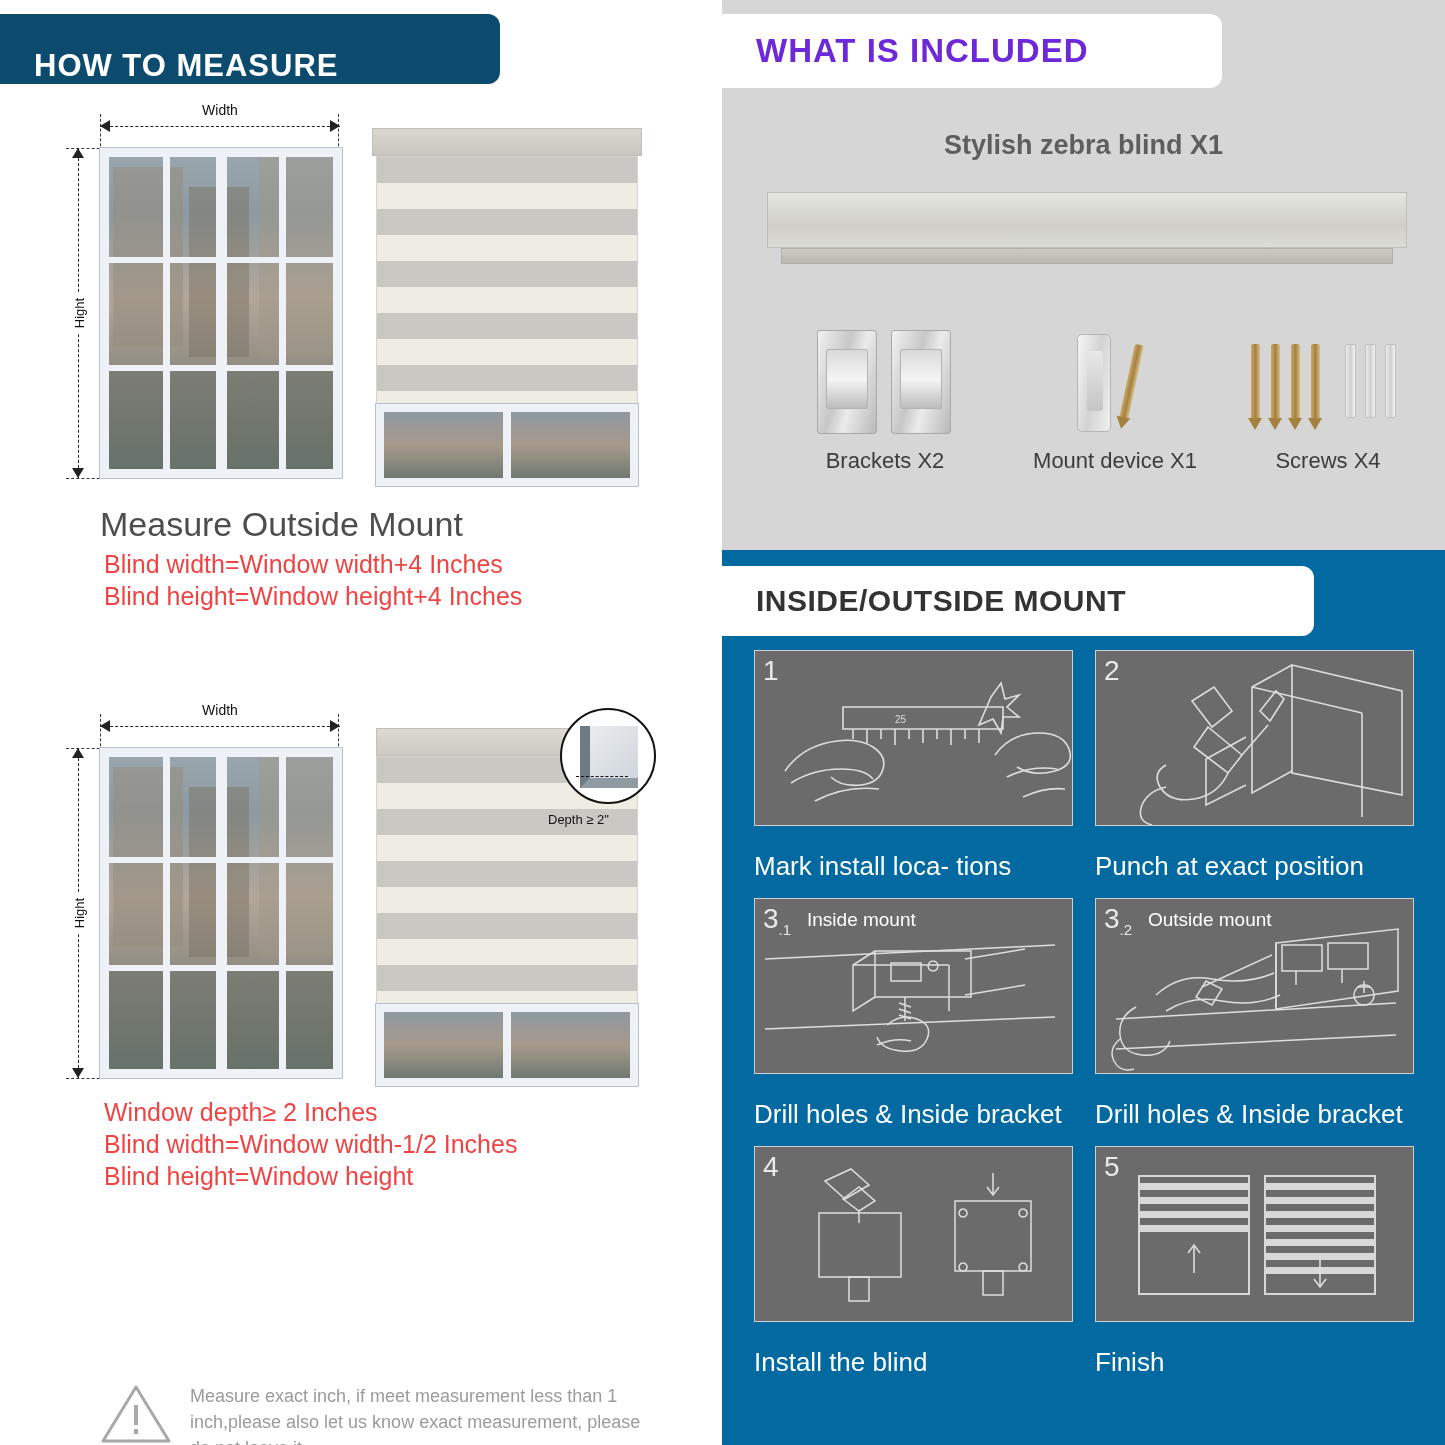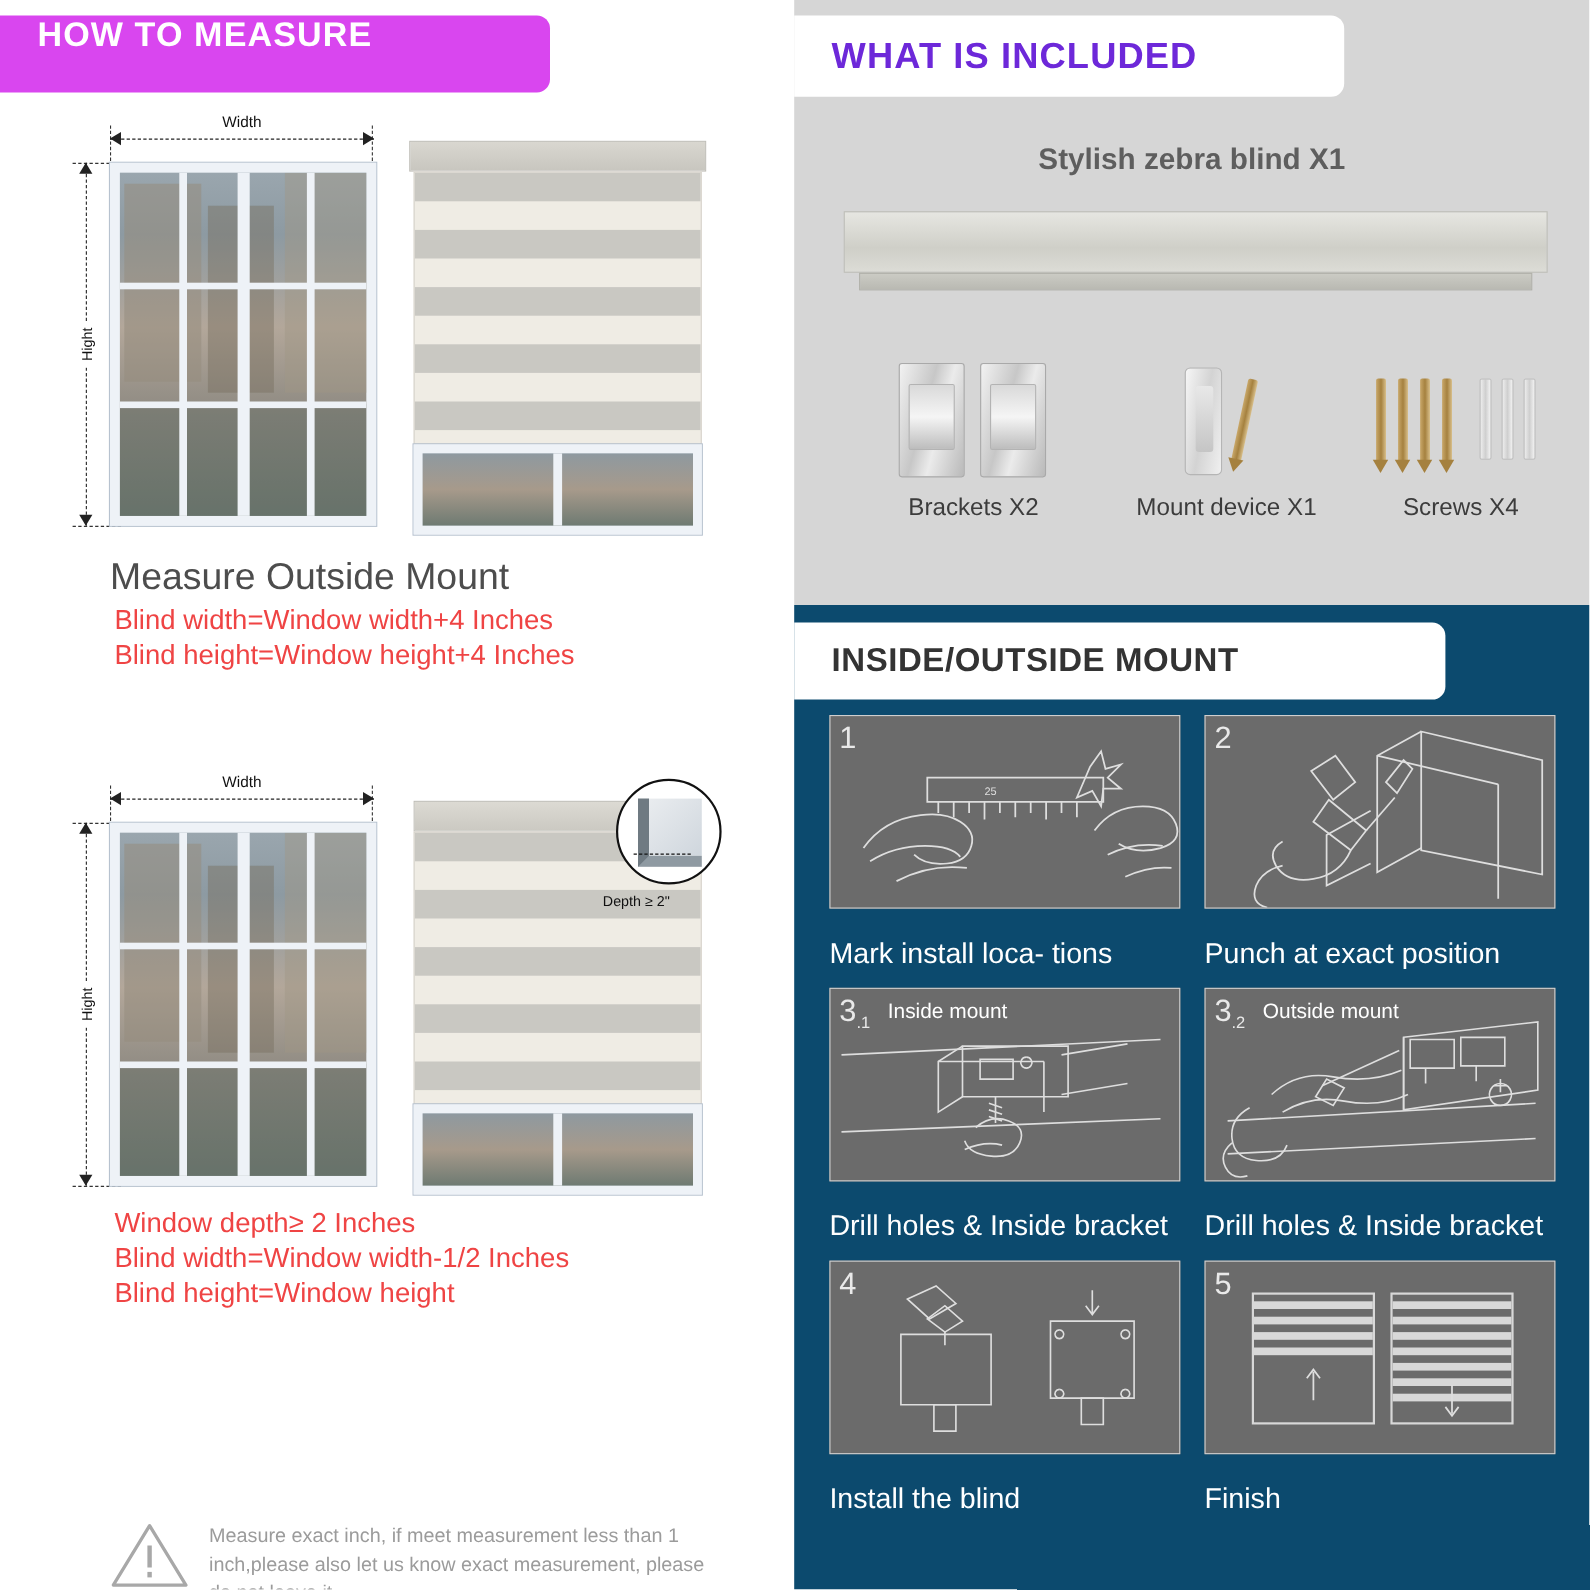--- a/index.html
+++ b/index.html
@@ -12,23 +12,23 @@
   }
   .page { position:relative; width:1445px; height:1445px; }
 
   
   .left-panel {
     position:absolute; left:0; top:0; width:712px; height:1445px;
     background:#ffffff;
   }
   .left-header {
     position:absolute; left:0; top:14px; width:500px; height:70px;
-    background:#d946ef;
+    background:#0c4a6e;
     border-radius:0 12px 12px 0;
-    display:flex; align-items:flex-start;
+    display:flex; align-items:flex-end;
   }
   .left-header span {
     color:#ffffff; font-size:31px; font-weight:bold; letter-spacing:1px;
     margin-left:34px;
   }
 
   
   .measure-block { position:absolute; left:0; width:712px; }
   .mb1 { top:100px; }
   .mb2 { top:700px; }
@@ -242,21 +242,21 @@
     border-top:12px solid #a5813f;
   }
   .anchor {
     position:absolute; width:11px; height:74px;
     background:linear-gradient(90deg,#ededed,#cfcfcf 50%,#f3f3f3);
     border:1px solid #c0c0c0; border-radius:2px;
   }
 
   .right-bottom {
     position:absolute; left:722px; top:550px; width:723px; height:895px;
-    background:#0c4a6e;
+    background:#0369a1;
   }
   .rb-header {
     position:absolute; left:0; top:16px; width:592px; height:70px;
     background:#ffffff; border-radius:0 12px 12px 0;
     display:flex; align-items:center;
   }
   .rb-header span {
     color:#333333; font-size:30px; font-weight:bold; letter-spacing:0.5px;
     margin-left:34px;
   }

